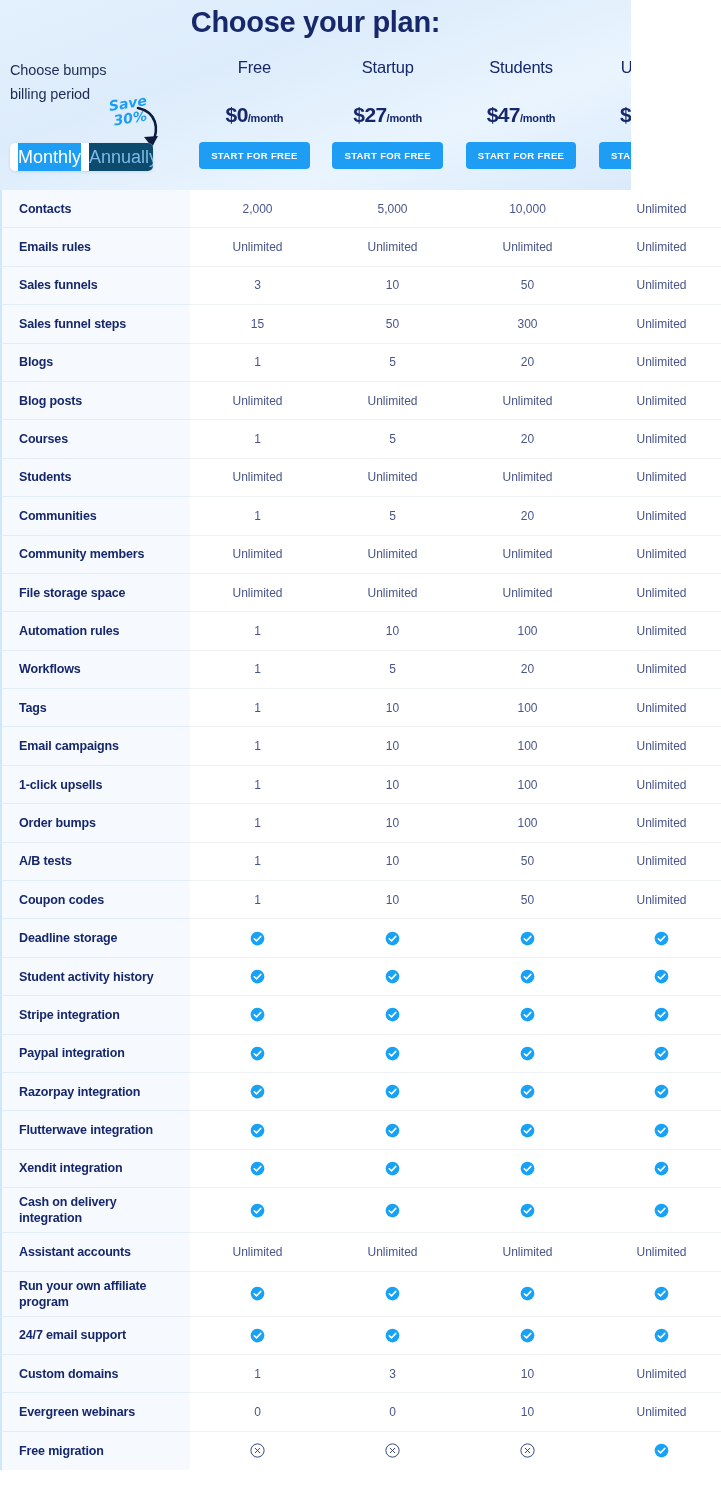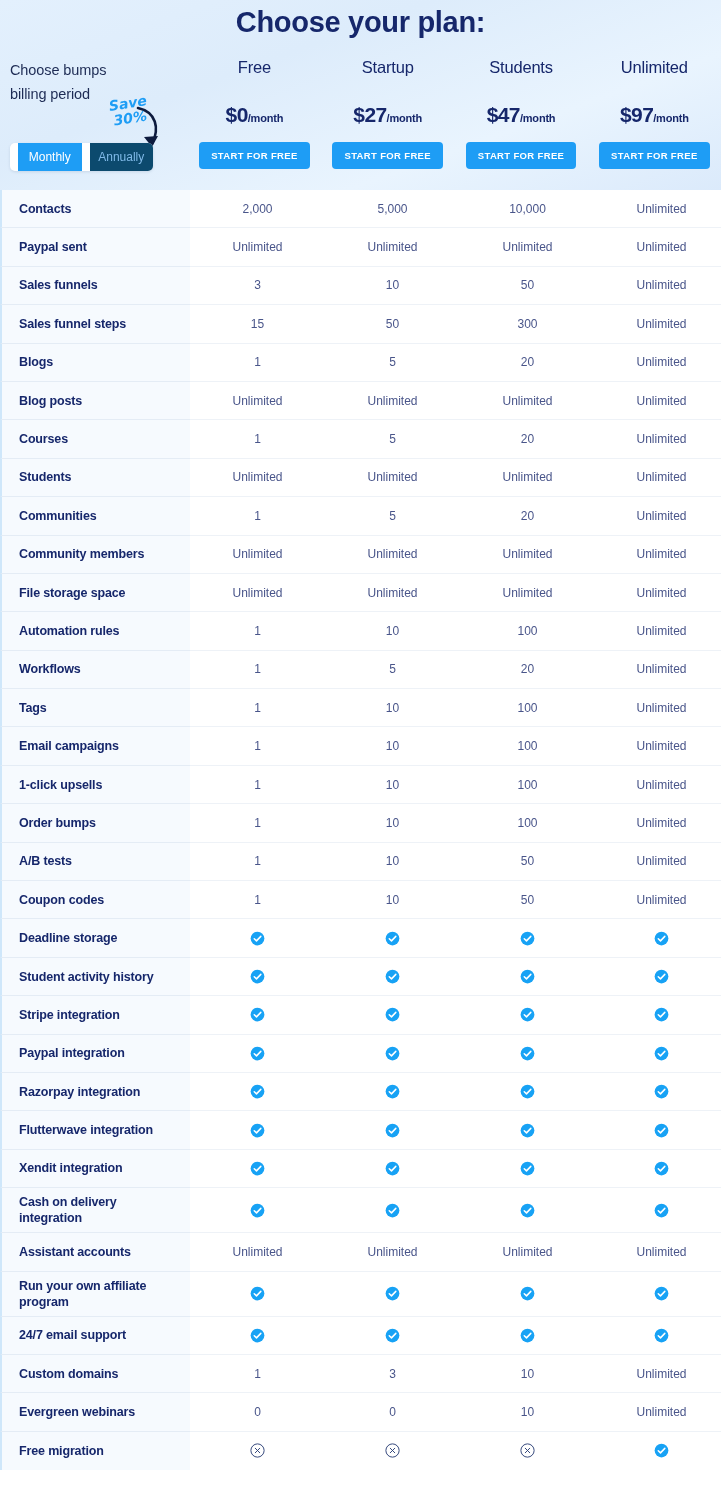--- a/index.html
+++ b/index.html
@@ -8,21 +8,21 @@
     height: 1500px;
     background: #ffffff;
     font-family: "Liberation Sans", sans-serif;
     overflow: hidden;
   }
   .page { position: relative; width: 721px; height: 1500px; background: #ffffff; }
 
   
   .header {
     position: relative;
-    width: 721px;
+    width: 631px;
     height: 190px;
     background: linear-gradient(160deg, #e3f0fd 0%, #ddecfb 35%, #e9f4fe 70%, #dbeafb 100%);
     overflow: hidden;
   }
   .title {
     text-align: center;
     font-size: 29px;
     font-weight: bold;
     color: #16276b;
     letter-spacing: -0.3px;
@@ -69,21 +69,21 @@
     border-radius: 5px;
     overflow: hidden;
     background: #ffffff;
     box-shadow: 0 1px 3px rgba(20,50,90,0.12);
   }
   .toggle-opt {
     flex: 1;
     display: flex;
     align-items: center;
     justify-content: center;
-    font-size: 12px;
+    font-size: 18px;
     cursor: pointer;
     margin-left: 8px;
   }
   .toggle-opt.active { background: #1e9df5; color: #ffffff; }
   .toggle-opt.inactive { background: #0c4a6e; color: #7fb9e8; }
 
   .plan-col {
     width: 135px;
     text-align: center;
     position: relative;
@@ -240,21 +240,21 @@
 
   <div class="table" id="feature-table">
       <div class="rowline">
         <div class="cell-label">Contacts</div>
         <div class="cell-val">2,000</div>
         <div class="cell-val">5,000</div>
         <div class="cell-val">10,000</div>
         <div class="cell-val last">Unlimited</div>
       </div>
       <div class="rowline">
-        <div class="cell-label">Paypal sent</div>
+        <div class="cell-label">Emails rules</div>
         <div class="cell-val">Unlimited</div>
         <div class="cell-val">Unlimited</div>
         <div class="cell-val">Unlimited</div>
         <div class="cell-val last">Unlimited</div>
       </div>
       <div class="rowline">
         <div class="cell-label">Sales funnels</div>
         <div class="cell-val">3</div>
         <div class="cell-val">10</div>
         <div class="cell-val">50</div>

